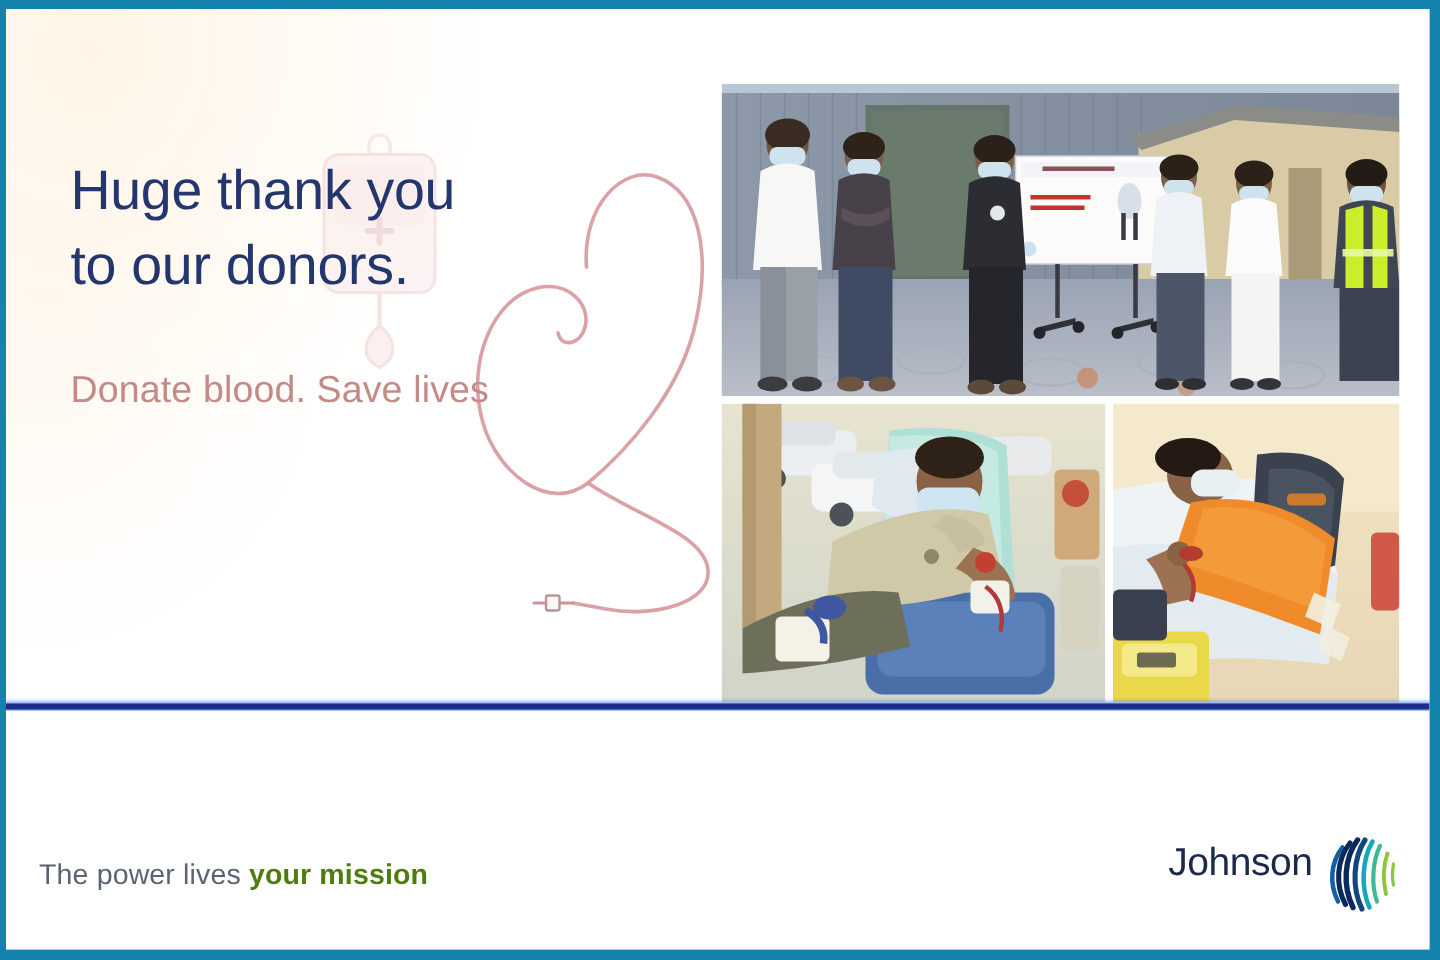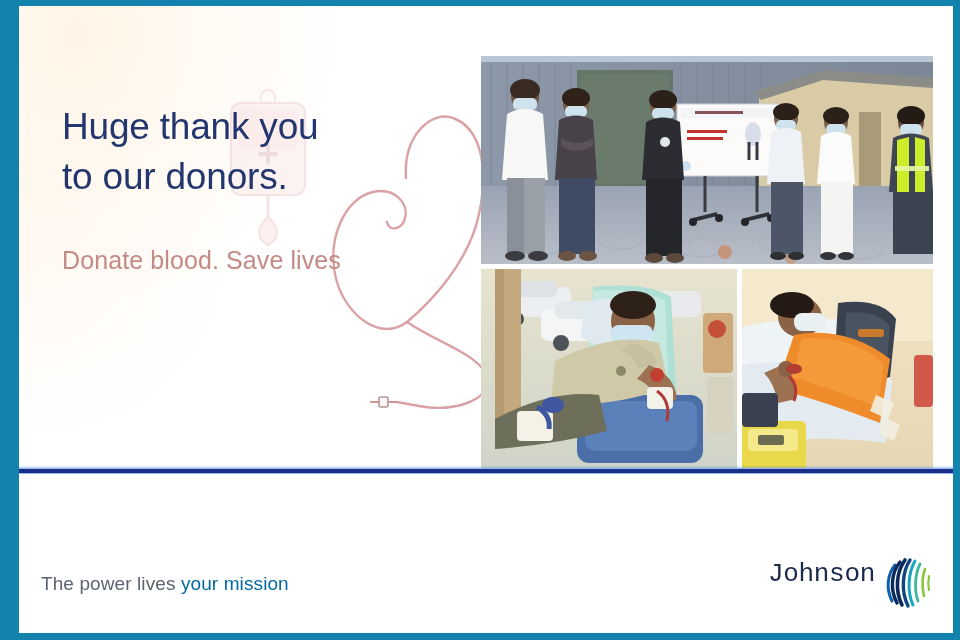--- a/index.html
+++ b/index.html
@@ -6,21 +6,21 @@
   body{
     width:960px;height:640px;overflow:hidden;
     font-family:"Liberation Sans","DejaVu Sans",sans-serif;
   }
 
   
   .slide{
     position:relative;width:960px;height:640px;
     box-sizing:border-box;
     background:#1383ae;
-    padding:6px 7px 7px 19px;
+    padding:6px 7px 7px 4px;
   }
   .slide-inner{
     position:relative;width:100%;height:100%;
     background:#ffffff;
     overflow:hidden;
     display:flex;flex-direction:column;
   }
 
   
   .content{
@@ -97,24 +97,24 @@
   }
 
   
   .footer{
     flex:1 1 auto;position:relative;background:#ffffff;
   }
   .motto{
     position:absolute;left:22px;bottom:38px;
     font-size:19px;color:#5b6470;letter-spacing:.1px;
   }
-  .motto b{ color:#0369a1;font-weight:400;text-align:center; }
+  .motto b{ color:#4d7c0f;font-weight:700;text-align:center; }
   .logo{
     position:absolute;right:20px;bottom:24px;
-    display:flex;align-items:flex-start;gap:6px;font-family:Liberation Mono, monospace;
+    display:flex;align-items:flex-start;gap:6px;
   }
   .logo-word{
     color:#1b2a4a;font-size:26px;line-height:27px;
     font-weight:400;letter-spacing:-.3px;text-align:left;
   }
   .logo-word .l2{ display:block; }
   .logo-mark{ width:52px;height:54px;margin-top:-6px; }
 </style>
 </head>
 <body>

